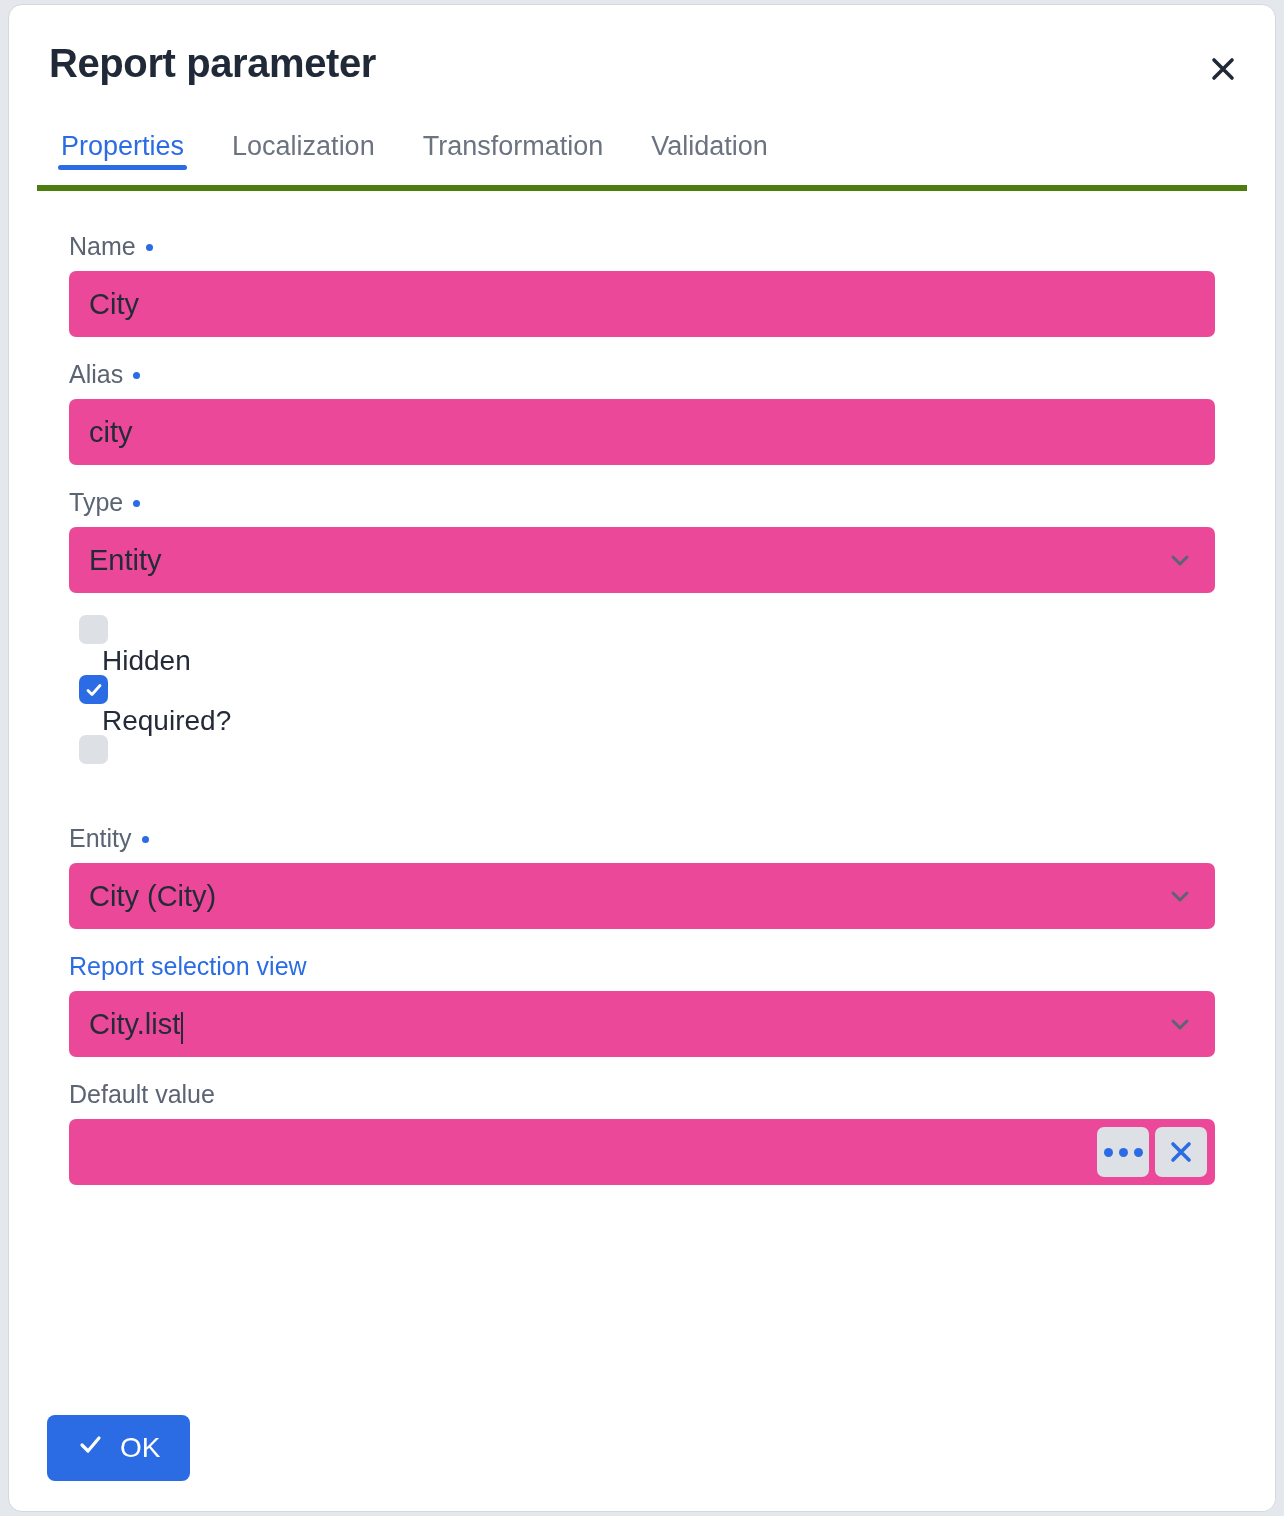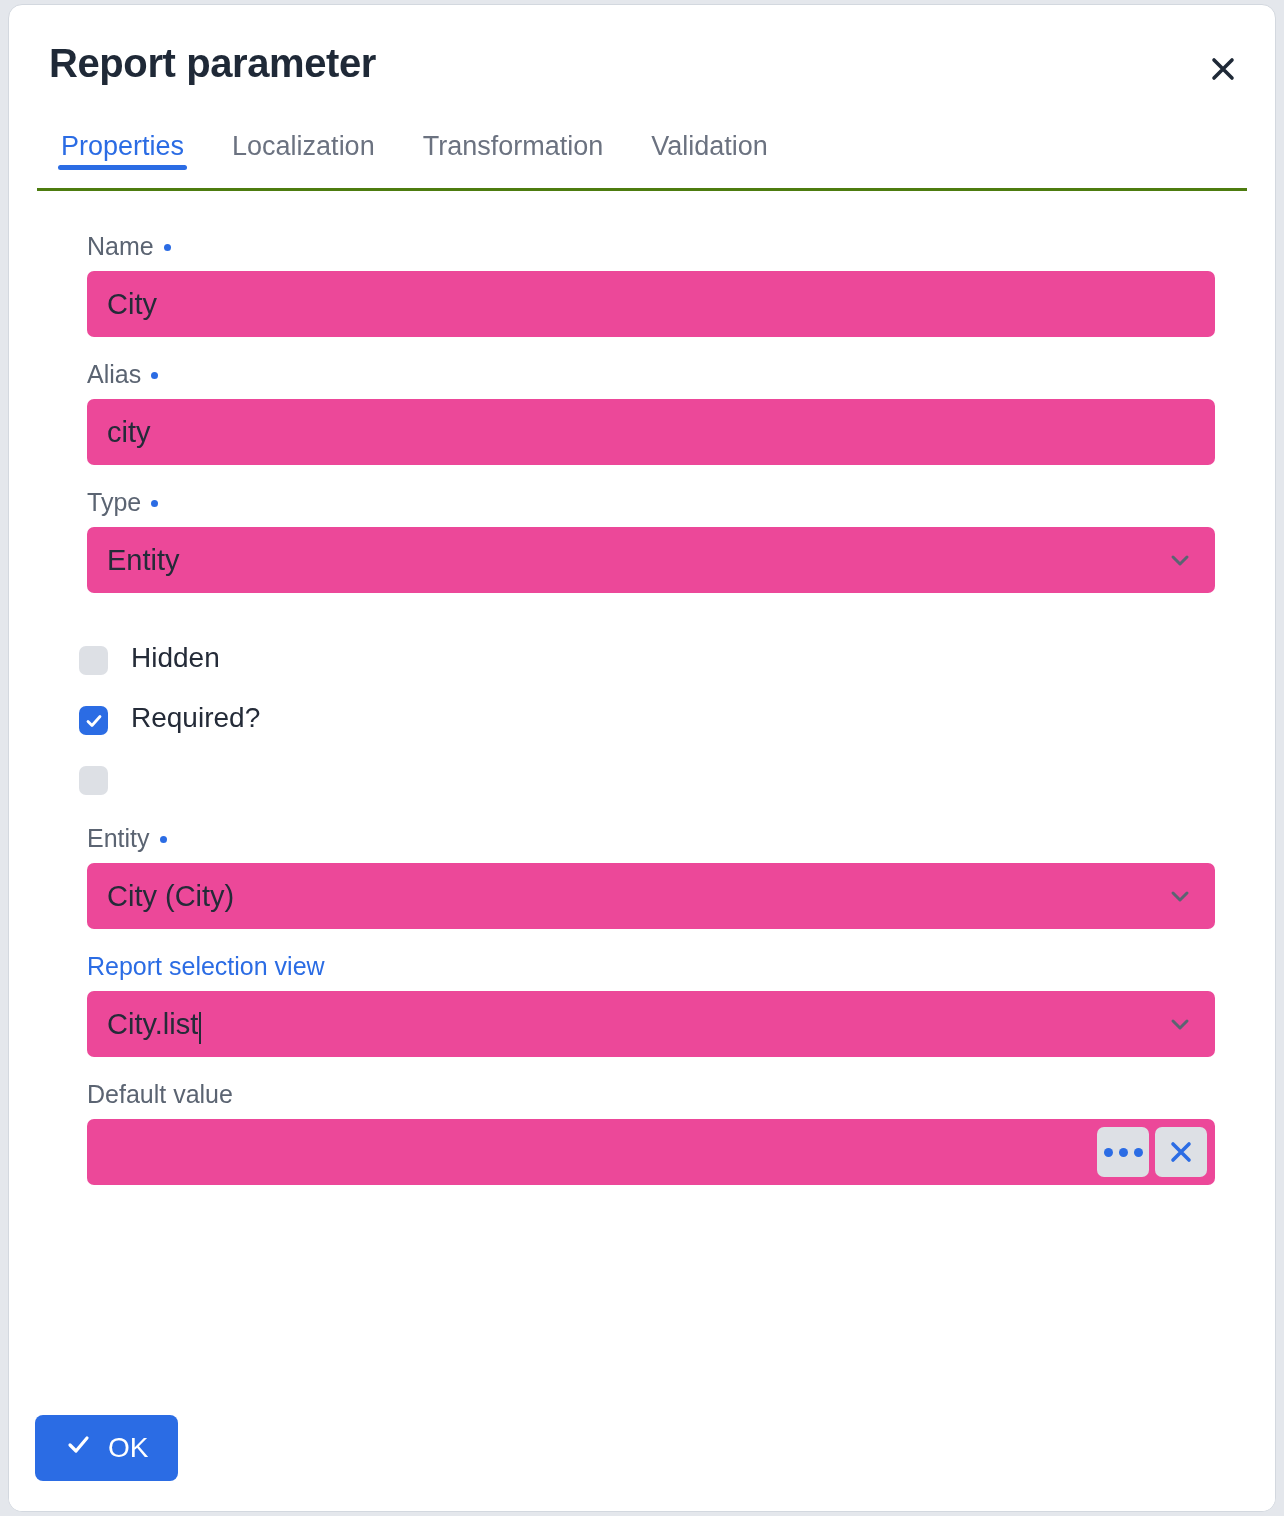--- a/index.html
+++ b/index.html
@@ -41,21 +41,21 @@
     display: flex; align-items: center; justify-content: center;
     cursor: pointer;
     background: none; border: none; padding: 0;
   }
   .close-btn svg { display: block; }
   
   .tabs {
     position: relative;
     margin: 0 28px;
     height: 62px;
-    border-bottom: 3px solid #4d7c0f;
+    border-bottom: 6px solid #4d7c0f;
     display: flex;
     align-items: flex-start;
   }
   .tab {
     position: relative;
     padding: 0 24px;
     font-size: 27px;
     color: #6b7280;
     cursor: pointer;
     background: none; border: none;
@@ -72,21 +72,21 @@
     bottom: -7px;
     height: 5px;
     border-radius: 3px;
     background: #2b6ce4;
   }
   
   .body {
     padding: 0 60px;
     padding-top: 40px;
   }
-  .field { margin-bottom: 22px; margin-left: 18px; }
+  .field { margin-bottom: 22px; }
   .field-label {
     font-size: 25px;
     color: #5b6472;
     margin-bottom: 10px;
     display: flex;
     align-items: center;
     line-height: 30px;
   }
   .field-label.link { color: #2b6ce4; cursor: pointer; }
   .req-dot {
@@ -129,23 +129,24 @@
     position: absolute;
     right: 22px;
     top: 50%;
     transform: translateY(-50%);
     display: flex;
   }
   
   .checks { margin: 10px 0 28px 10px; }
   .check-row {
     display: flex;
-    align-items: flex-end;
+    align-items: flex-start;
     height: 60px;
     cursor: pointer;
+    flex-direction: column;
   }
   .cbox {
     width: 29px; height: 29px;
     border-radius: 7px;
     background: #dde0e5;
     flex: 0 0 auto;
     display: flex;
     align-items: center;
     justify-content: center;
   }
@@ -179,21 +180,21 @@
   .dots { display: flex; gap: 6px; }
   .dots i {
     width: 9px; height: 9px;
     border-radius: 50%;
     background: #2b6ce4;
     display: block;
   }
   
   .footer {
     position: absolute;
-    left: 0; right: 0; bottom: 0;
+    left: 12px; right: 0; bottom: 0;
     height: 126px;
     background: #ffffff;
     display: flex;
     align-items: center;
     padding-left: 26px;
     gap: 24px;
   }
   .btn {
     height: 66px;
     border-radius: 8px;

